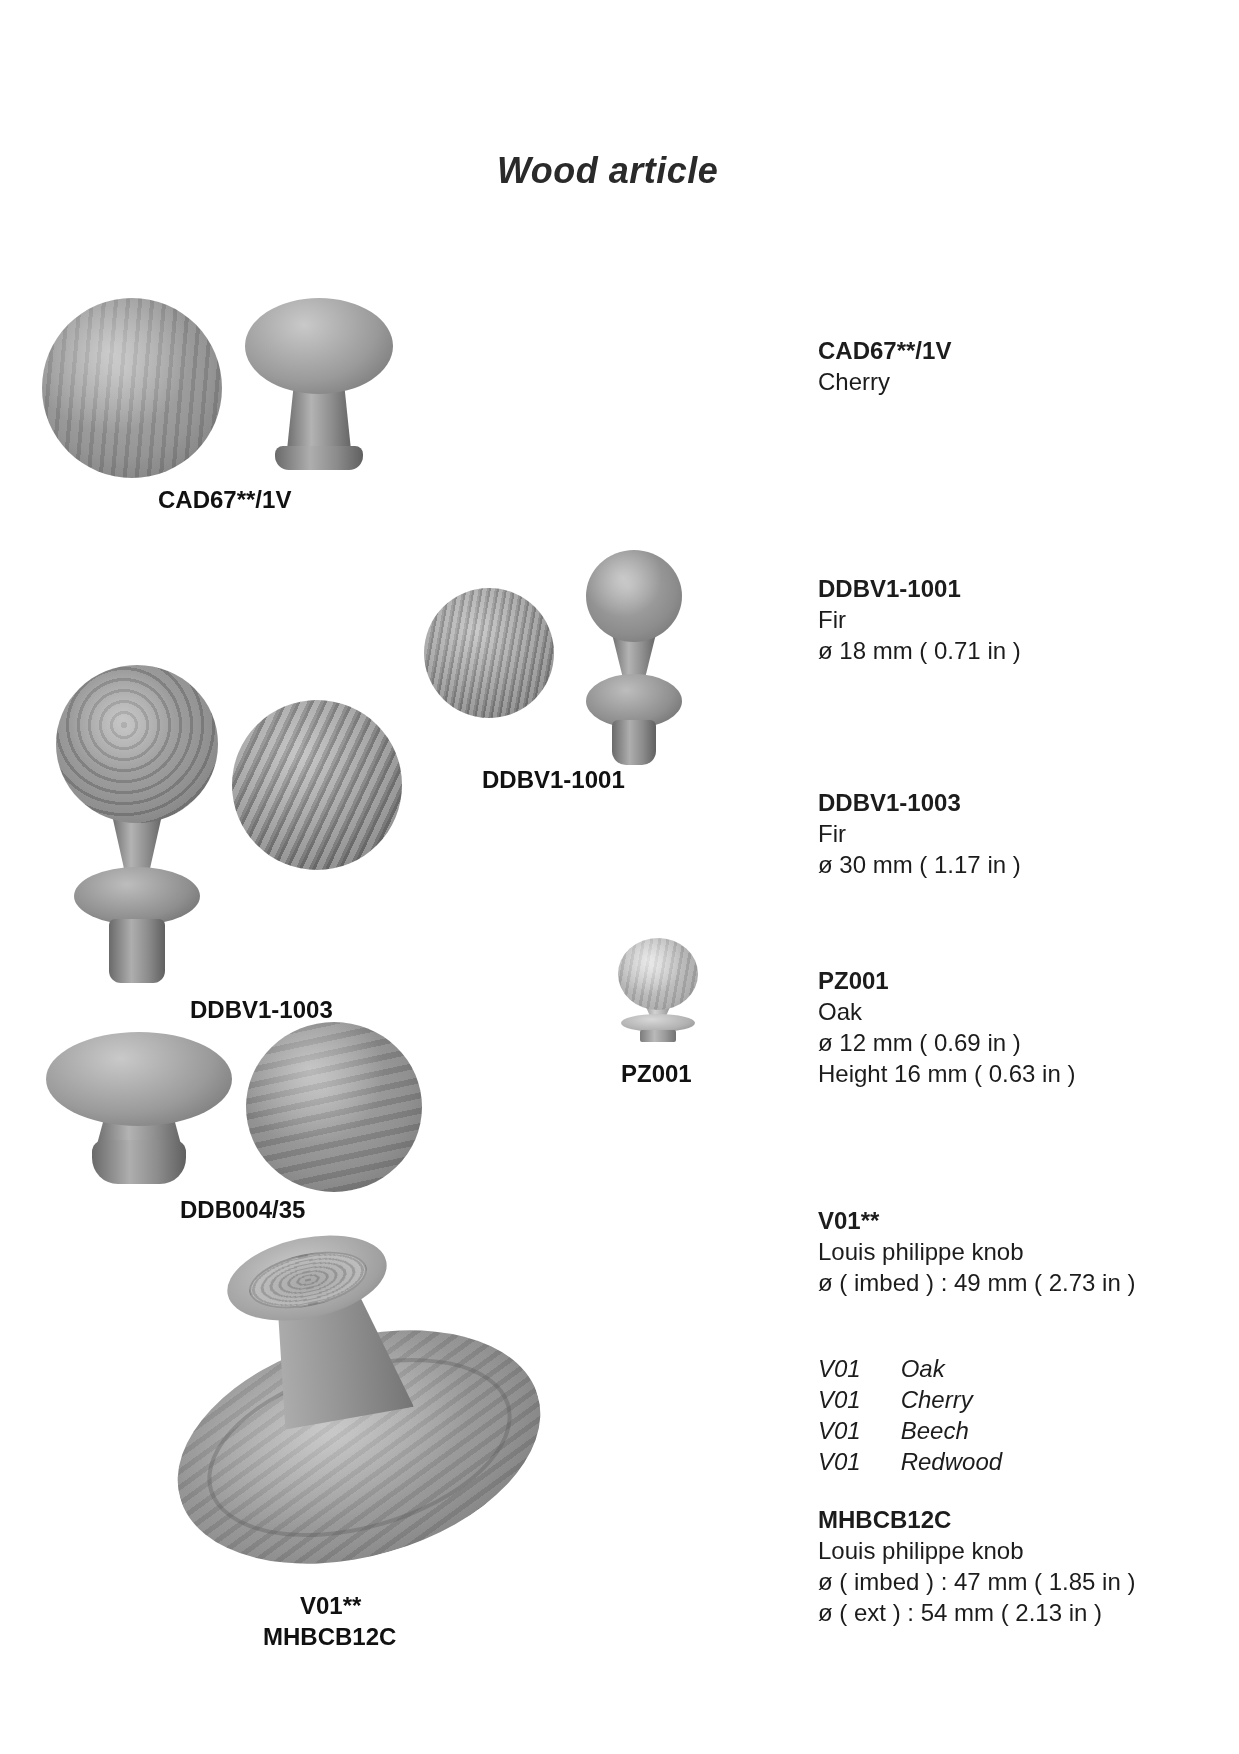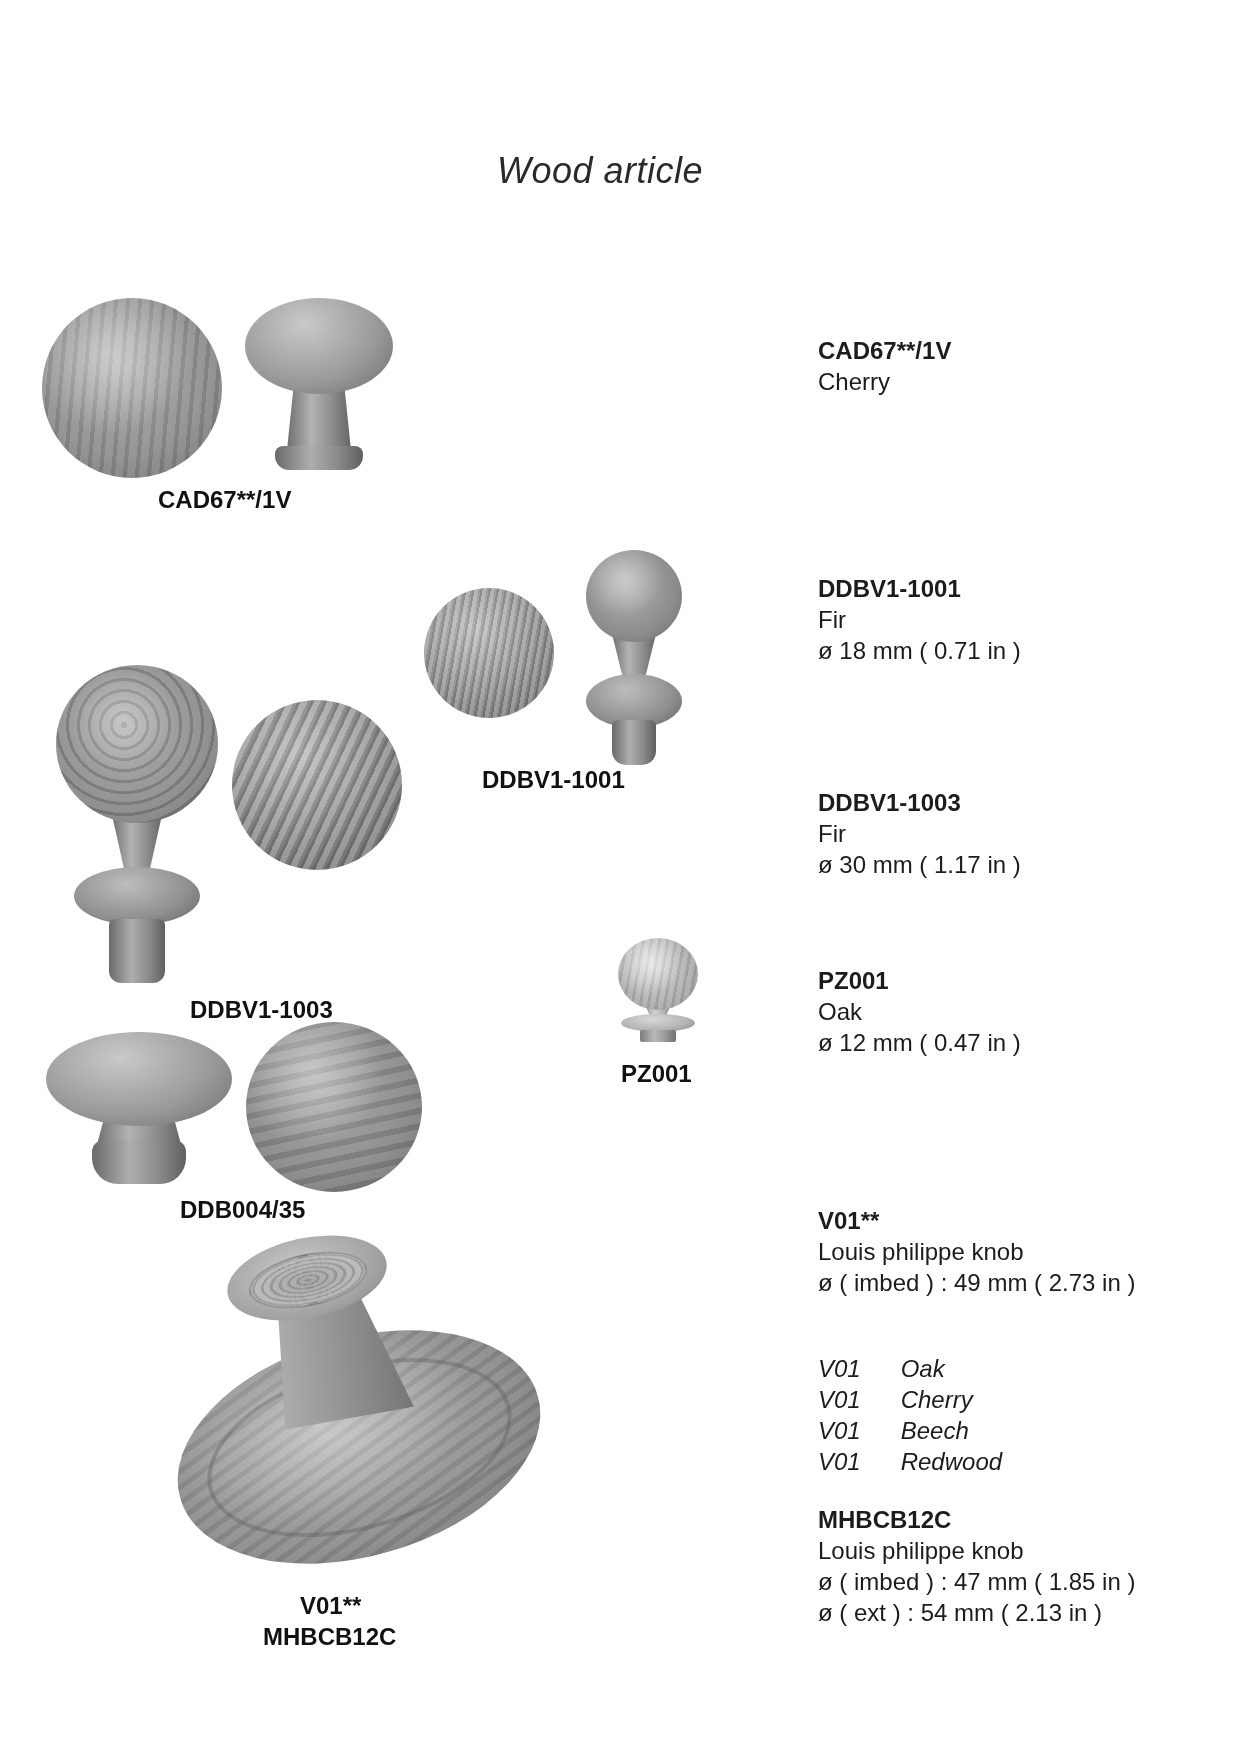--- a/index.html
+++ b/index.html
@@ -2,21 +2,21 @@
 <html><head>
 <meta charset="utf-8">
 <style>
   html,body { margin:0; padding:0; background:#ffffff; }
   .page {
     position:relative; width:1239px; height:1754px; background:#ffffff;
     font-family:"Liberation Sans", sans-serif; color:#1c1c1c; overflow:hidden;
   }
   .title {
     position:absolute; left:497px; top:150px;
-    font-size:36px; font-style:italic; color:#2a2a2a; letter-spacing:0.5px;
+    font-size:36px; font-style:italic; color:#2a2a2a; letter-spacing:0.5px;font-weight:bold;
   }
   .figlabel {
     position:absolute; font-size:24px; font-weight:bold; color:#111;
     white-space:nowrap;
   }
   .spec { position:absolute; left:818px; width:410px; font-size:24px; line-height:31px; }
   .spec-code { font-weight:bold; }
   .variants { position:absolute; left:818px; font-size:24px; line-height:31px; }
   .vrow { white-space:nowrap; }
   .vcode { display:inline-block; width:76px; }
@@ -202,21 +202,22 @@
 
   <div class="spec" style="top:787px;">
     <div class="spec-code">DDBV1-1003</div>
     <div class="spec-line">Fir</div>
     <div class="spec-line">ø 30 mm ( 1.17 in )</div>
   </div>
 
   <div class="spec" style="top:965px;">
     <div class="spec-code">PZ001</div>
     <div class="spec-line">Oak</div>
-    <div class="spec-line">ø 12 mm ( 0.47 in )</div>
+    <div class="spec-line">ø 12 mm ( 0.69 in )</div>
+    <div class="spec-line">Height 16 mm ( 0.63 in )</div>
   </div>
 
   <div class="spec" style="top:1205px;">
     <div class="spec-code">V01**</div>
     <div class="spec-line">Louis philippe knob</div>
     <div class="spec-line">ø ( imbed ) : 49 mm ( 2.73 in )</div>
   </div>
 
   <div class="variants" style="top:1353px;font-style:italic;">
     <div class="vrow">

